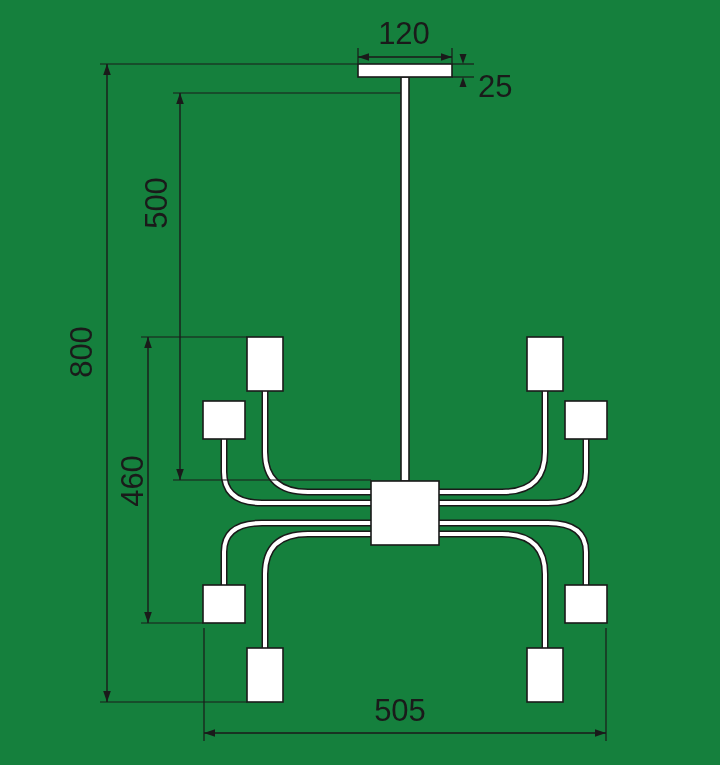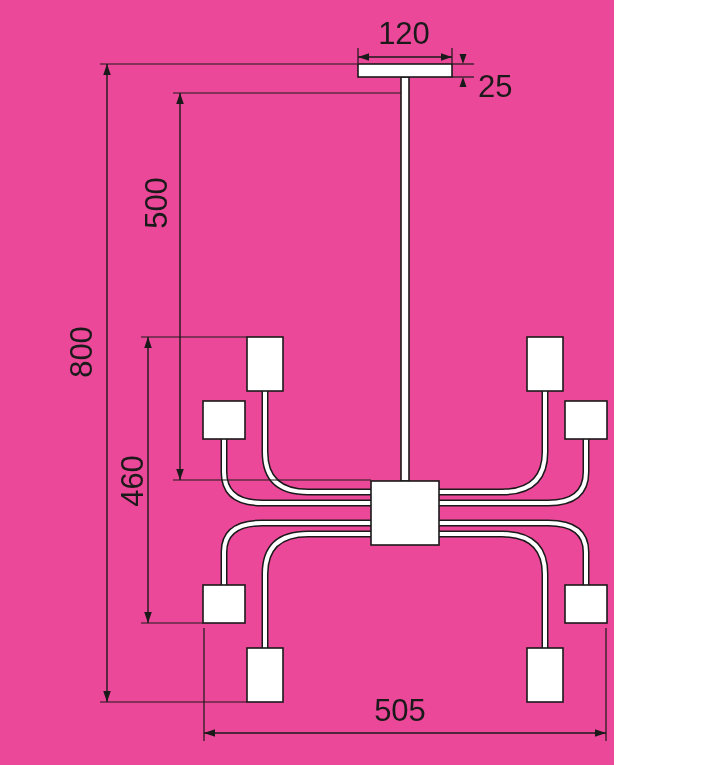--- a/index.html
+++ b/index.html
@@ -2,23 +2,23 @@
 <html><head>
 <meta charset="utf-8">
 <style>
   html, body {
     margin: 0;
     padding: 0;
     background: #ffffff;
   }
   .canvas {
     position: relative;
-    width: 614px;
+    width: 720px;
     height: 765px;
-    background: #ec4899;
+    background: #15803d;
     font-family: "Liberation Sans", sans-serif;
     overflow: hidden;
   }
   svg text {
     font-family: "Liberation Sans", sans-serif;
     font-size: 31px;
     fill: #1a1a1a;
   }
   svg .dimline {
     stroke: #1a1a1a;

